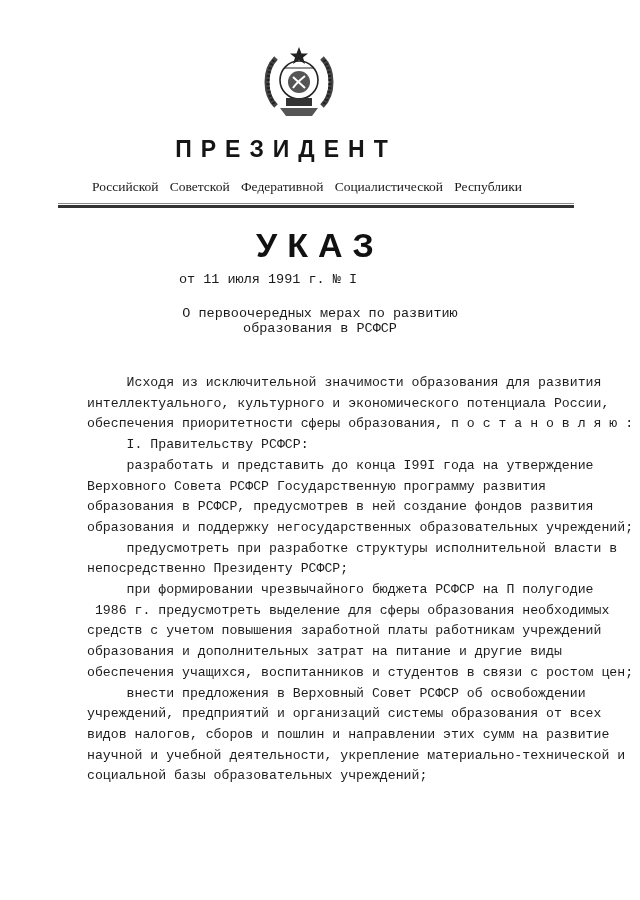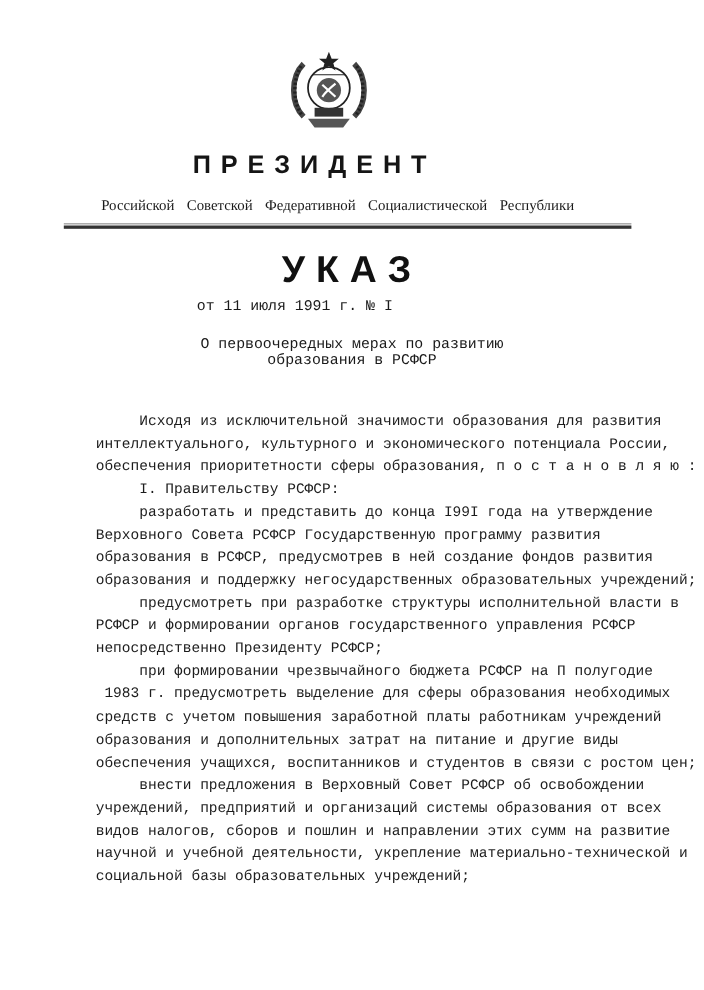--- a/index.html
+++ b/index.html
@@ -88,24 +88,23 @@
 <div class="body-text mono">
   <span class="line">     Исходя из исключительной значимости образования для развития</span>
   <span class="line">интеллектуального, культурного и экономического потенциала России,</span>
   <span class="line">обеспечения приоритетности сферы образования, п о с т а н о в л я ю :</span>
   <span class="line">     I. Правительству РСФСР:</span>
   <span class="line">     разработать и представить до конца I99I года на утверждение</span>
   <span class="line">Верховного Совета РСФСР Государственную программу развития</span>
   <span class="line">образования в РСФСР, предусмотрев в ней создание фондов развития</span>
   <span class="line">образования и поддержку негосударственных образовательных учреждений;</span>
   <span class="line">     предусмотреть при разработке структуры исполнительной власти в</span>
-  <span class="line">РСФСР и формировании органов государственного управления РСФСР</span>
   <span class="line">непосредственно Президенту РСФСР;</span>
   <span class="line">     при формировании чрезвычайного бюджета РСФСР на П полугодие</span>
-  <span class="line"> 1983 г. предусмотреть выделение для сферы образования необходимых</span>
+  <span class="line"> 1986 г. предусмотреть выделение для сферы образования необходимых</span>
   <span class="line">средств с учетом повышения заработной платы работникам учреждений</span>
   <span class="line">образования и дополнительных затрат на питание и другие виды</span>
   <span class="line">обеспечения учащихся, воспитанников и студентов в связи с ростом цен;</span>
   <span class="line">     внести предложения в Верховный Совет РСФСР об освобождении</span>
   <span class="line">учреждений, предприятий и организаций системы образования от всех</span>
   <span class="line">видов налогов, сборов и пошлин и направлении этих сумм на развитие</span>
   <span class="line">научной и учебной деятельности, укрепление материально-технической и</span>
   <span class="line">социальной базы образовательных учреждений;</span>
 </div>
 

